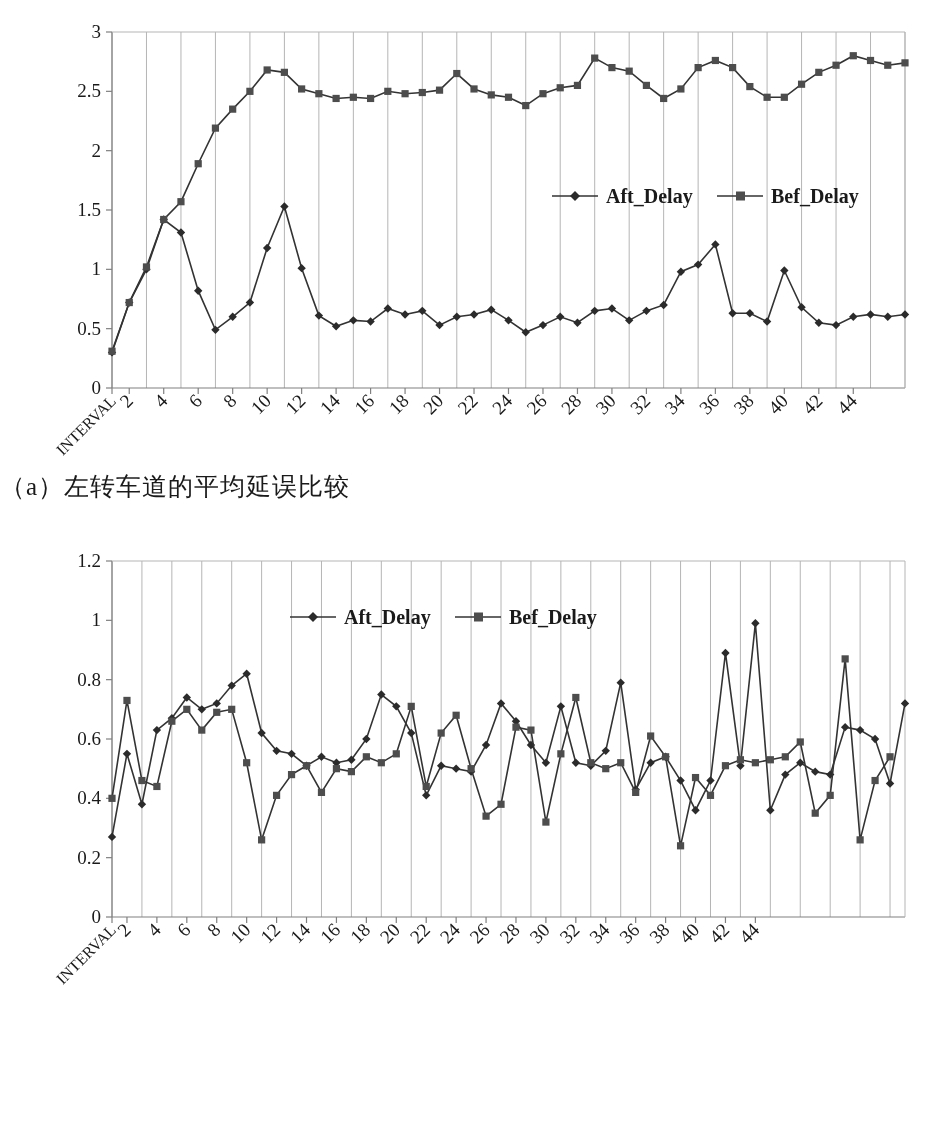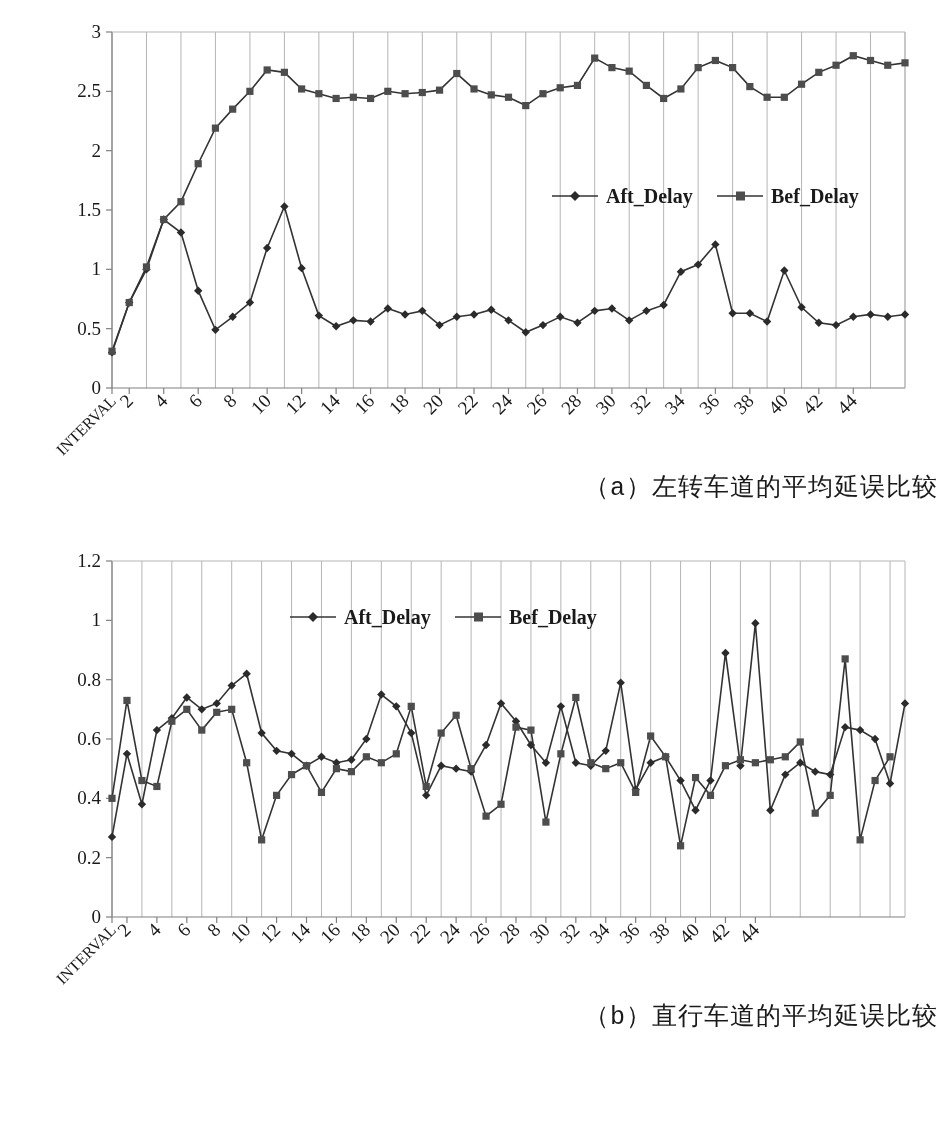--- a/index.html
+++ b/index.html
@@ -1,20 +1,20 @@
 <!DOCTYPE html>
 <html><head>
 <meta charset="utf-8">
 <style>
   html,body{margin:0;padding:0;background:#ffffff;}
   body{width:938px;height:1148px;font-family:"Liberation Serif",serif;color:#1a1a1a;}
   .page{position:relative;width:938px;height:1148px;overflow:hidden;}
   .figure{position:relative;width:938px;}
   .chart-wrap{position:relative;margin:0 auto;}
-  .caption{text-align:right;font-size:25px;font-family:Liberation Mono, monospace;letter-spacing:1px;}
+  .caption{text-align:left;font-size:25px;font-family:Liberation Serif, serif;letter-spacing:1px;}
   svg{display:block;}
   .axis-text{font-family:"Liberation Serif",serif;fill:#1a1a1a;}
   .legend-text{font-family:"Liberation Serif",serif;font-weight:bold;}
 </style>
 </head>
 <body>
 
 <div class="page">
 
   <div class="figure">
@@ -423,16 +423,15 @@
           <g>
             <line x1="290" y1="88" x2="336" y2="88" stroke="#333333" stroke-width="1.6"></line>
             <polygon points="313,83 318,88 313,93 308,88" fill="#2b2b2b"></polygon>
             <text x="344" y="95" font-size="20" class="legend-text" fill="#1a1a1a">Aft_Delay</text>
             <line x1="455" y1="88" x2="501" y2="88" stroke="#333333" stroke-width="1.6"></line>
             <rect x="474" y="83.5" width="9" height="9" fill="#4d4d4d"></rect>
             <text x="509" y="95" font-size="20" class="legend-text" fill="#1a1a1a">Bef_Delay</text>
           </g>
         </svg>
     </div>
-    <div class="caption">（b）直行车道的平均延误比较</div>
   </div>
 
 </div>
 
 </body></html>

